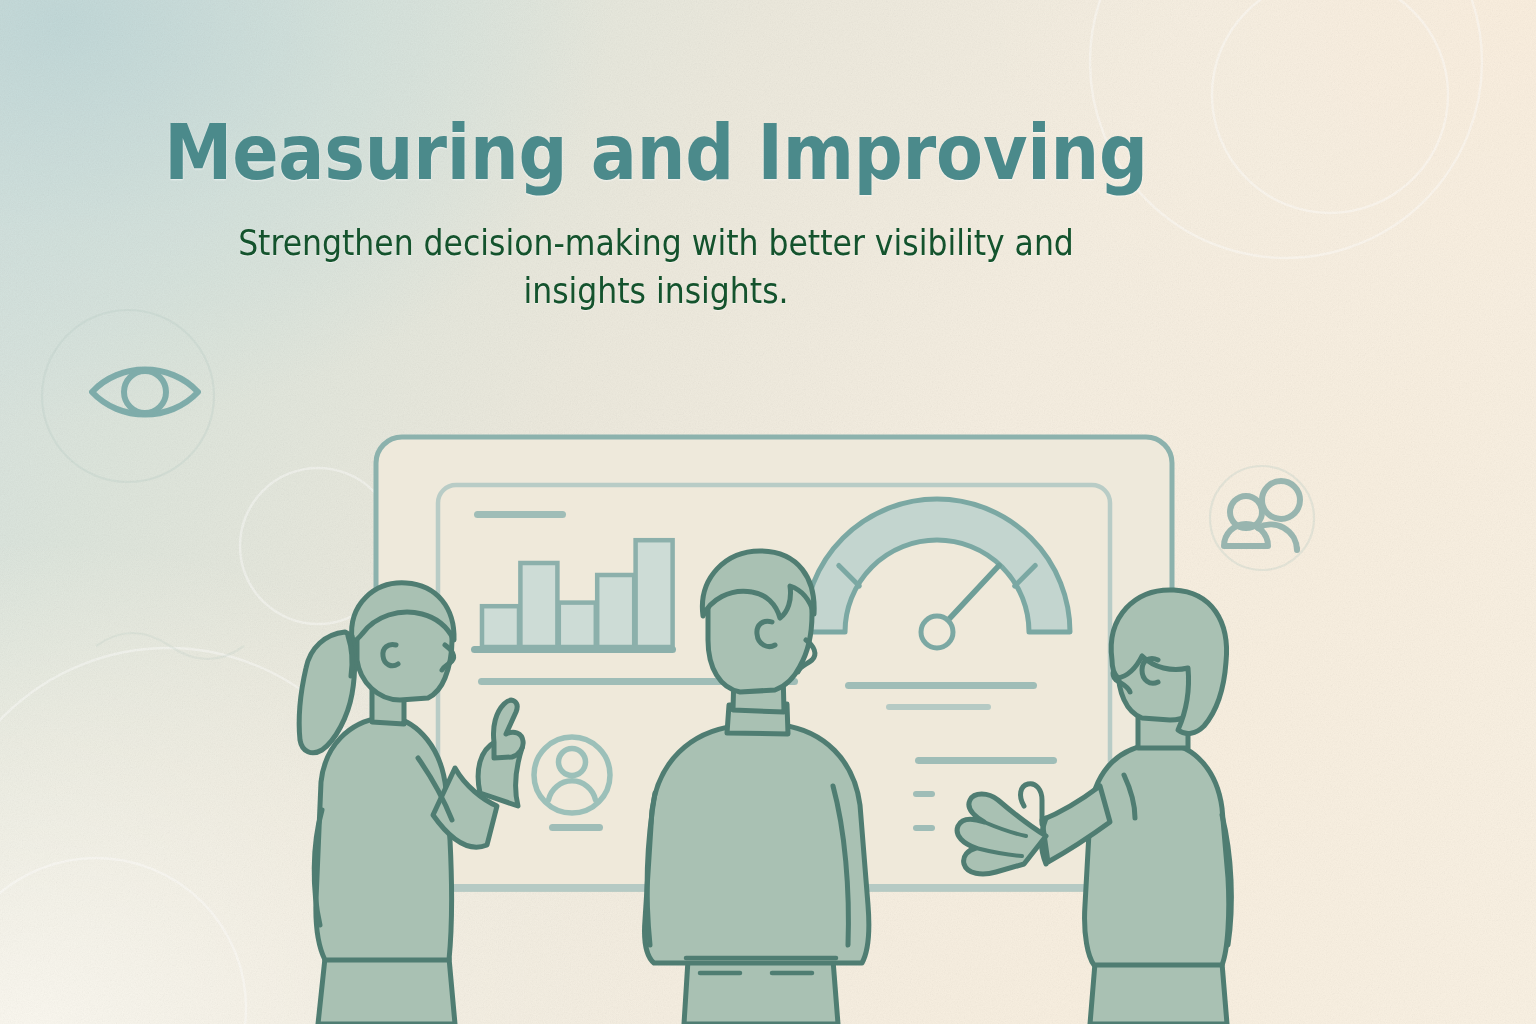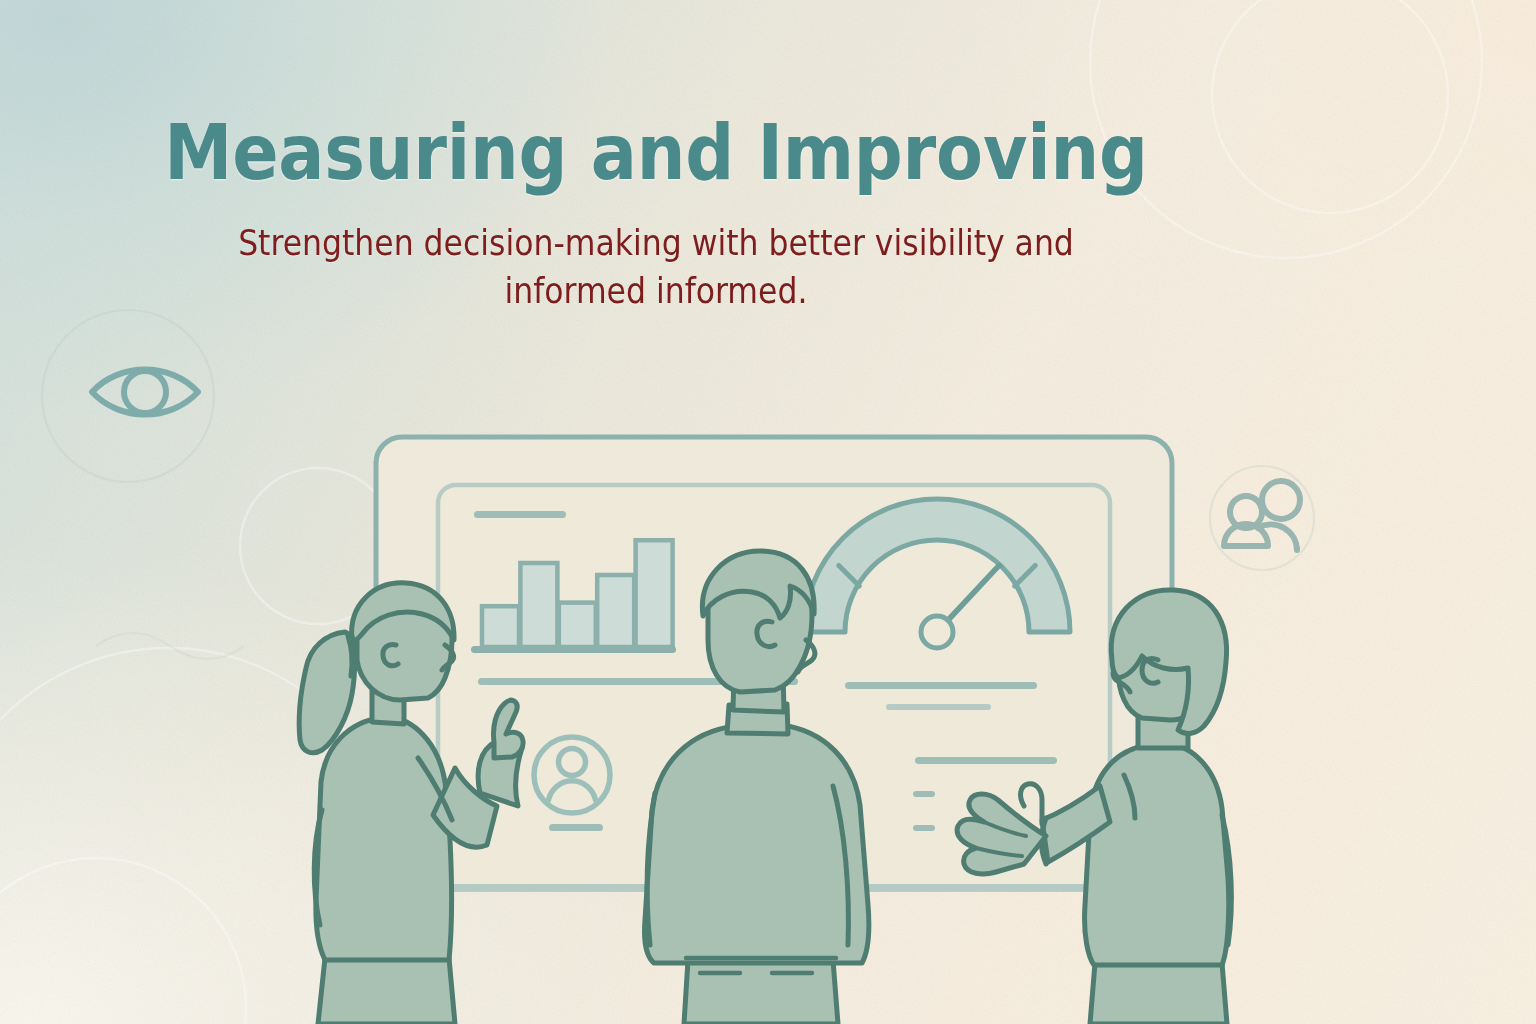--- a/index.html
+++ b/index.html
@@ -96,21 +96,21 @@
   .hero-title .tl {
     display: block;
   }
   .hero-subtitle {
     margin: 0;
     padding-top: 24px;
     font-family: "DejaVu Sans Condensed", "Liberation Sans Narrow", "Liberation Sans", sans-serif;
     font-size: 35px;
     font-weight: 400;
     line-height: 1.38;
-    color: #7f1d1d;
+    color: #14532d;
     text-shadow: 0 1px 1px rgba(255,255,255,0.5);
   }
   .hero-subtitle .sl {
     display: block;
   }
 
   
   .illustration {
     position: absolute;
     left: 0;
@@ -400,17 +400,17 @@
     </defs>
     <rect width="1536" height="1024" filter="url(#grainFilter)" fill="#ffffff"></rect>
   </svg>
 
   <div class="text-block">
     <h1 class="hero-title">
       <span class="tl">Measuring and Improving</span>
     </h1>
     <p class="hero-subtitle">
       <span class="sl">Strengthen decision-making with better visibility and</span>
-      <span class="sl">informed informed.</span>
+      <span class="sl">insights insights.</span>
     </p>
   </div>
 
 </div>
 
 </body></html>

